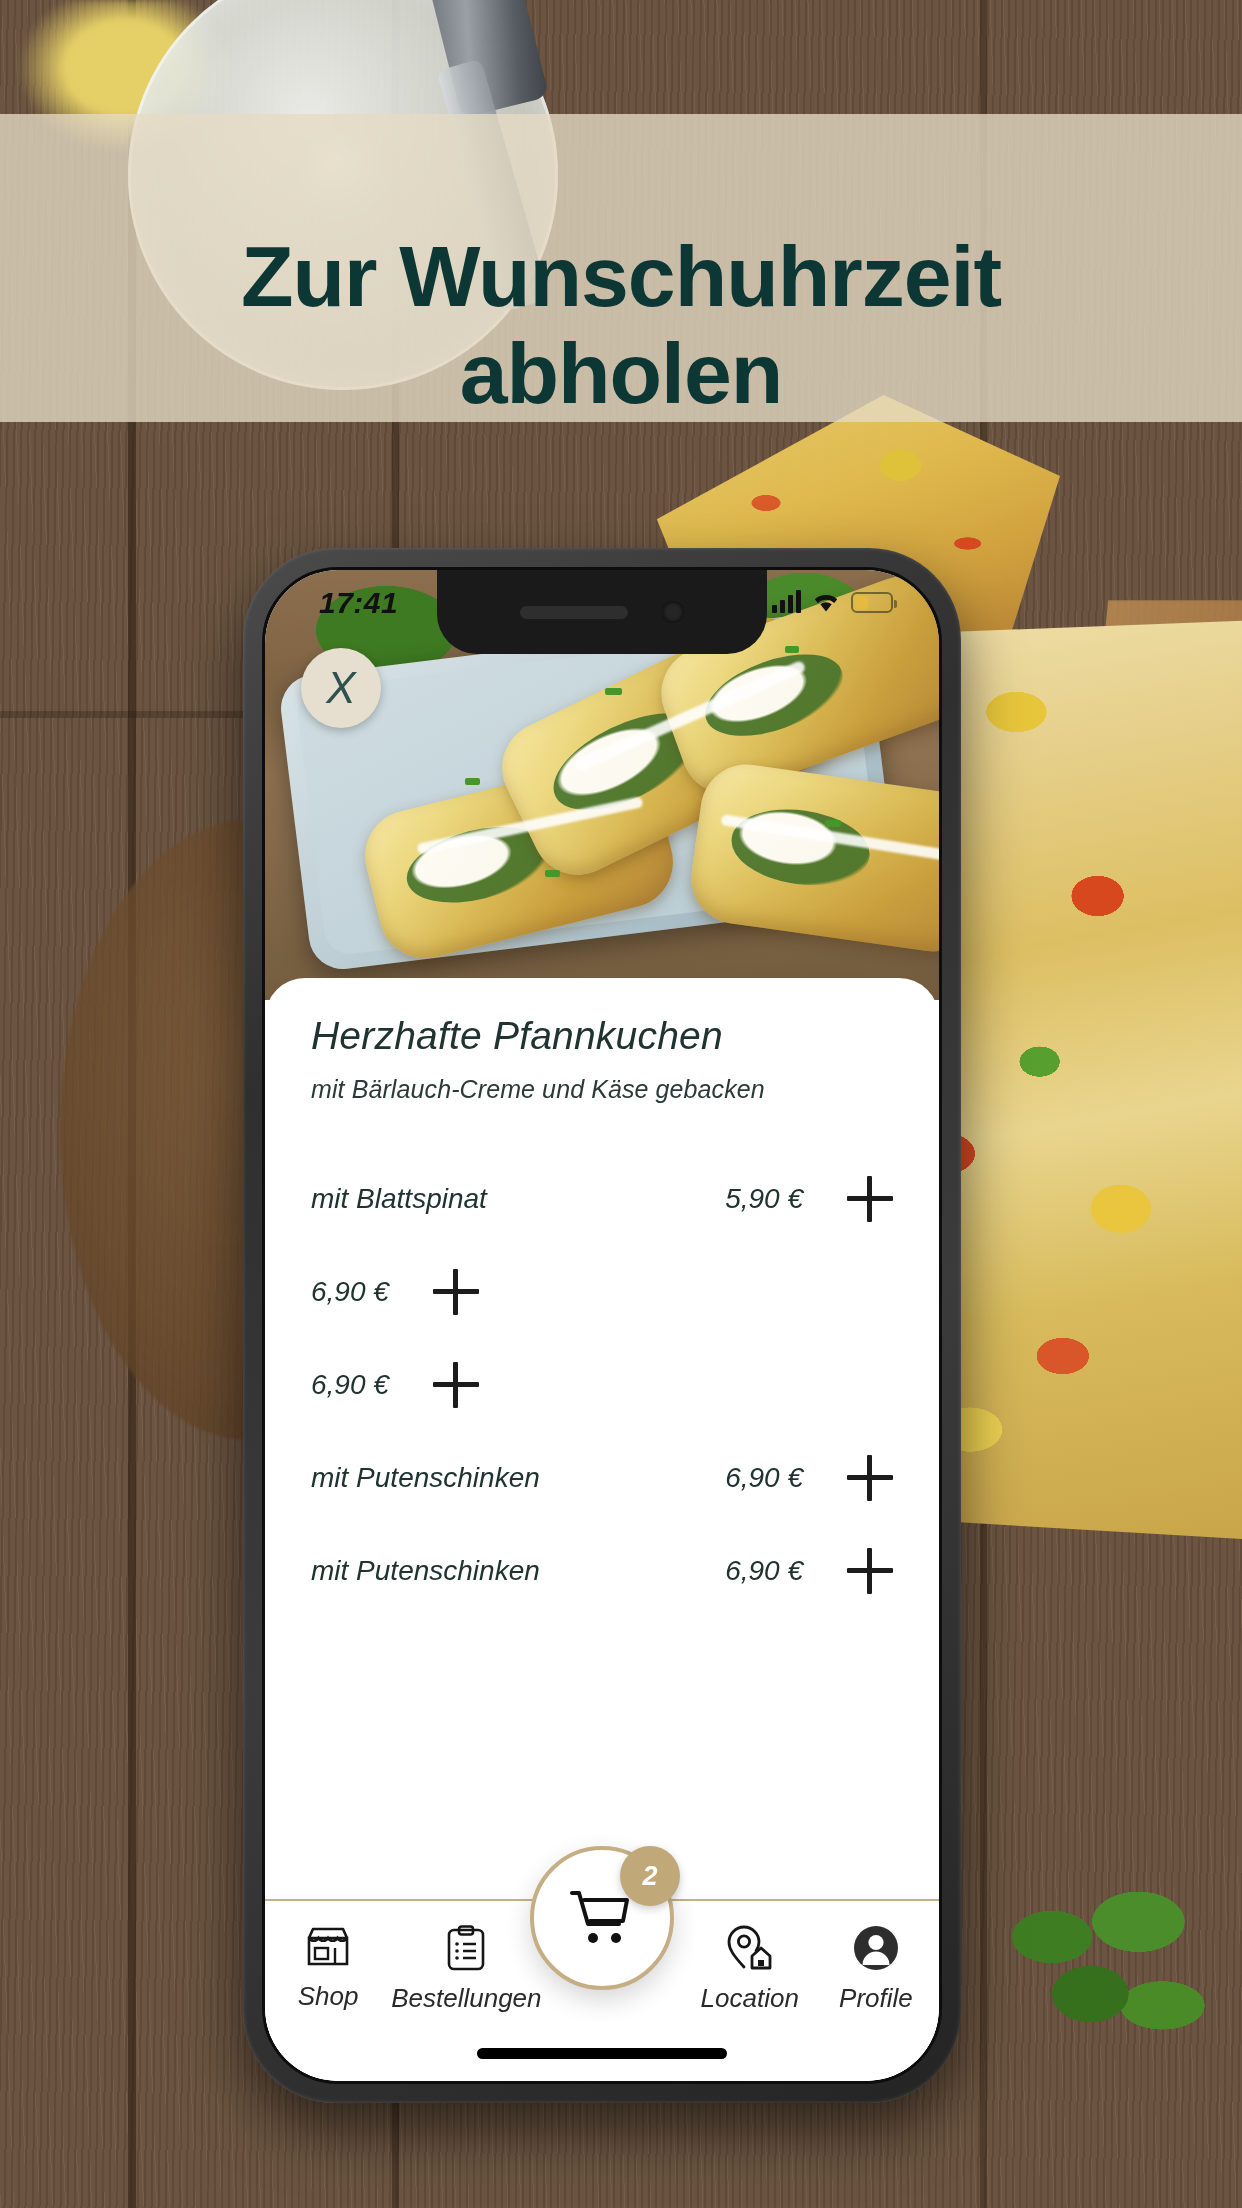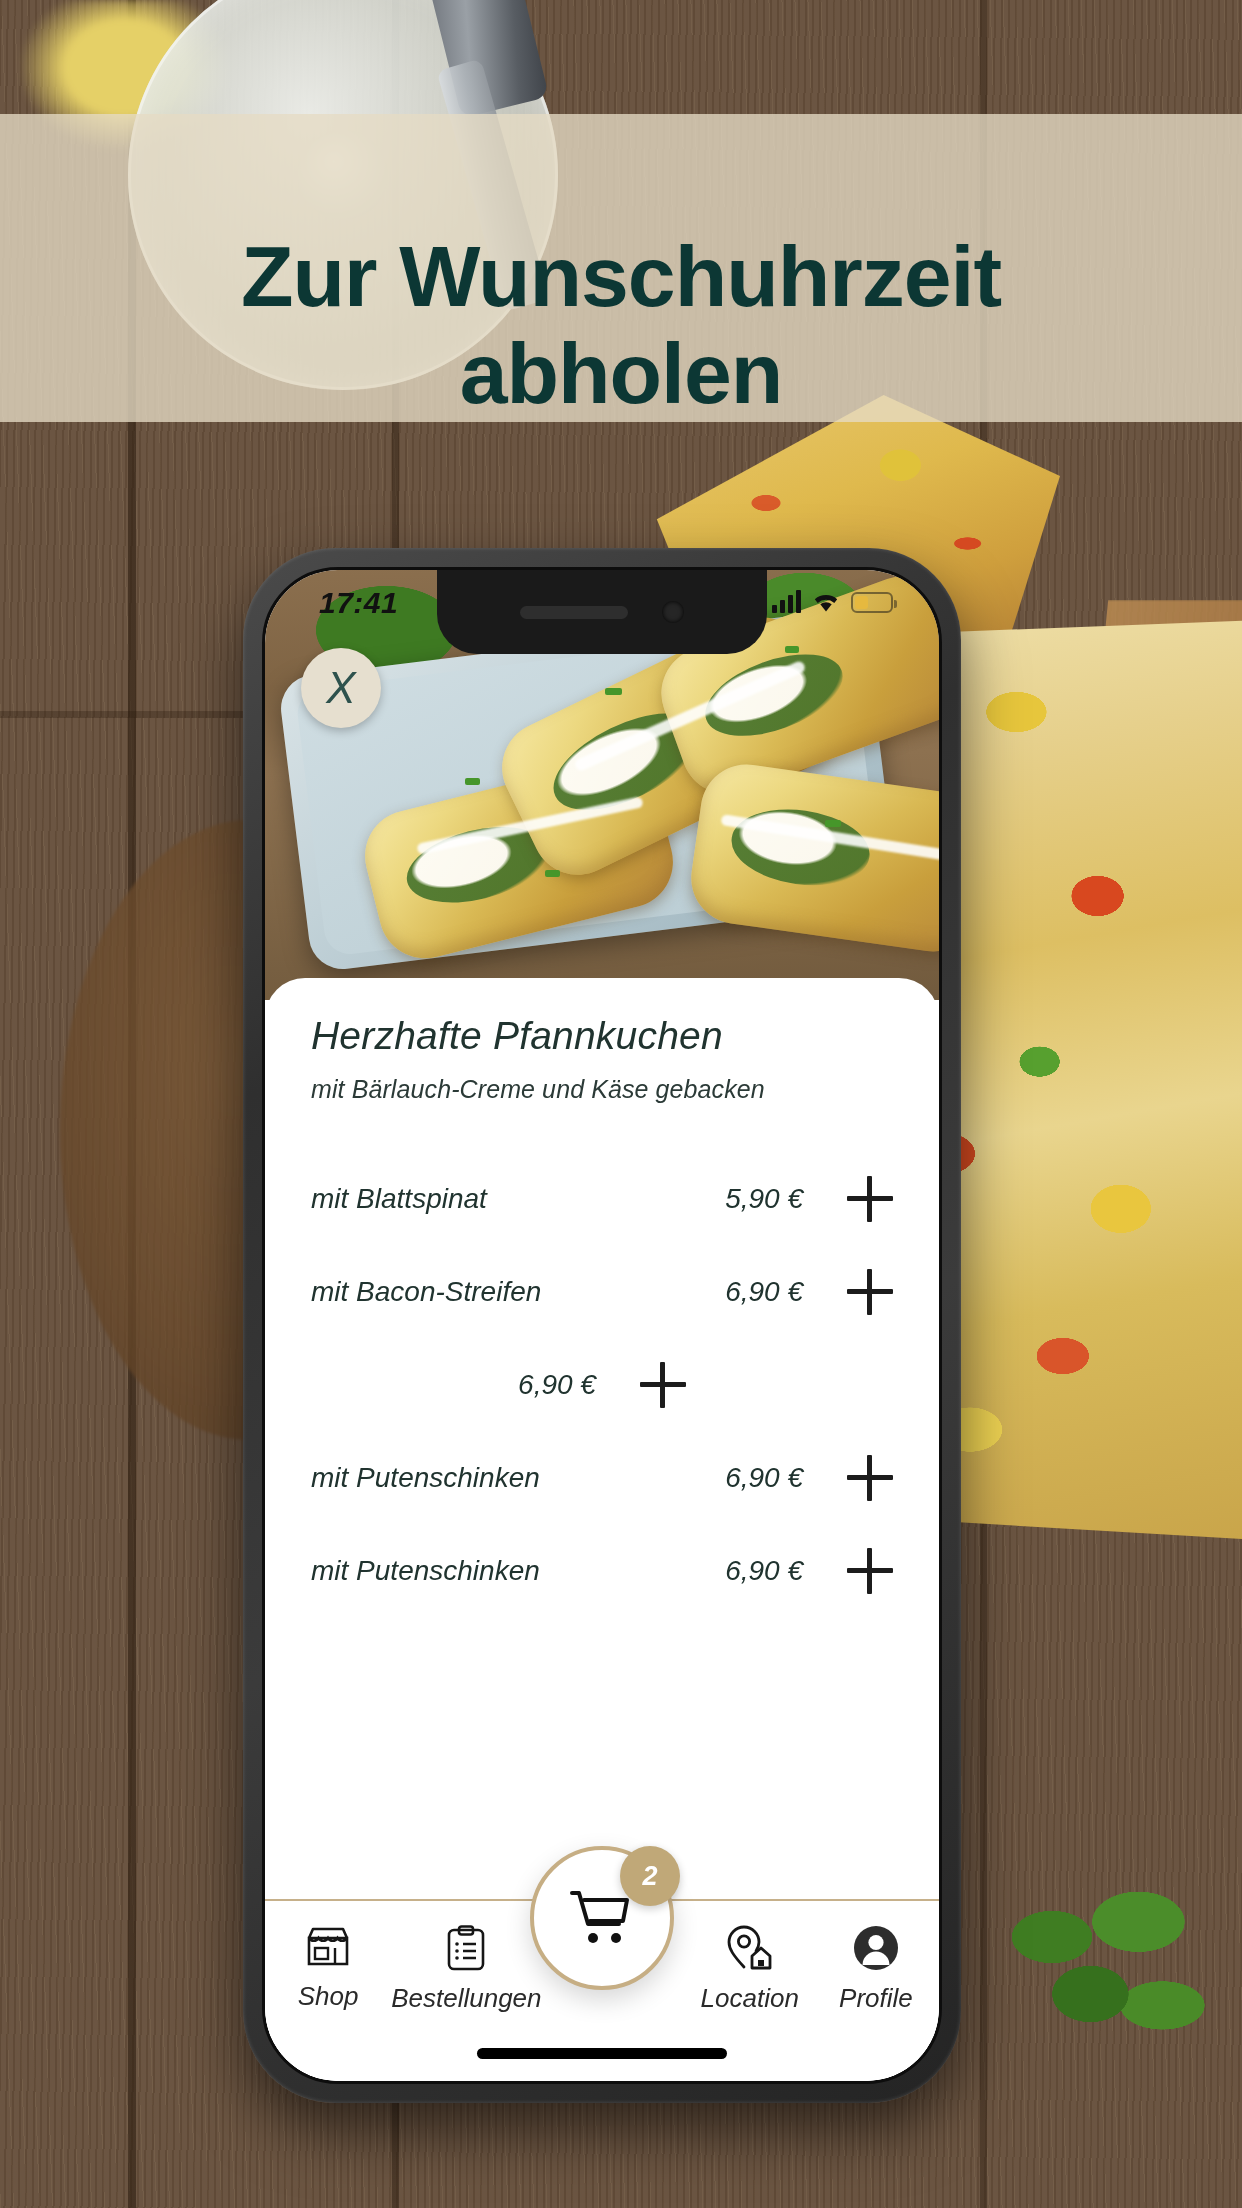--- a/index.html
+++ b/index.html
@@ -234,21 +234,21 @@
   #card {
     position:absolute; left:0; top:408px; width:100%; bottom:0;
     background:#fff; border-radius:40px 40px 0 0; z-index:8;
     padding:36px 46px 0 46px;
   }
   #dish-title { font-size:39px; color:#20332f; font-weight:400; letter-spacing:.2px; }
   #dish-sub { font-size:25px; color:#2b3a37; margin-top:17px; letter-spacing:.1px; }
 
   #options { margin-top:48px; }
   .opt-row {
-    display:flex; align-items:center; justify-content:center;
+    display:flex; align-items:center; justify-content:flex-start;
     height:93px;
   }
   .opt-name { flex:1; font-size:28px; color:#20332f; }
   .opt-price { font-size:28px; color:#20332f; margin-right:44px; white-space:nowrap; }
   .plus {
     width:46px; height:46px; position:relative; flex:0 0 auto;
   }
   .plus::before, .plus::after {
     content:""; position:absolute; background:#1c1c1c; border-radius:1px;
   }
@@ -365,21 +365,20 @@
       <div id="card">
         <div id="dish-title">Herzhafte Pfannkuchen</div>
         <div id="dish-sub">mit Bärlauch-Creme und Käse gebacken</div>
         <div id="options">
             <div class="opt-row">
               <div class="opt-name">mit Blattspinat</div>
               <div class="opt-price">5,90 €</div>
               <div class="plus"></div>
             </div>
             <div class="opt-row">
-              <div class="opt-name">mit Bacon-Streifen</div>
               <div class="opt-price">6,90 €</div>
               <div class="plus"></div>
             </div>
             <div class="opt-row">
               <div class="opt-price">6,90 €</div>
               <div class="plus"></div>
             </div>
             <div class="opt-row">
               <div class="opt-name">mit Putenschinken</div>
               <div class="opt-price">6,90 €</div>

